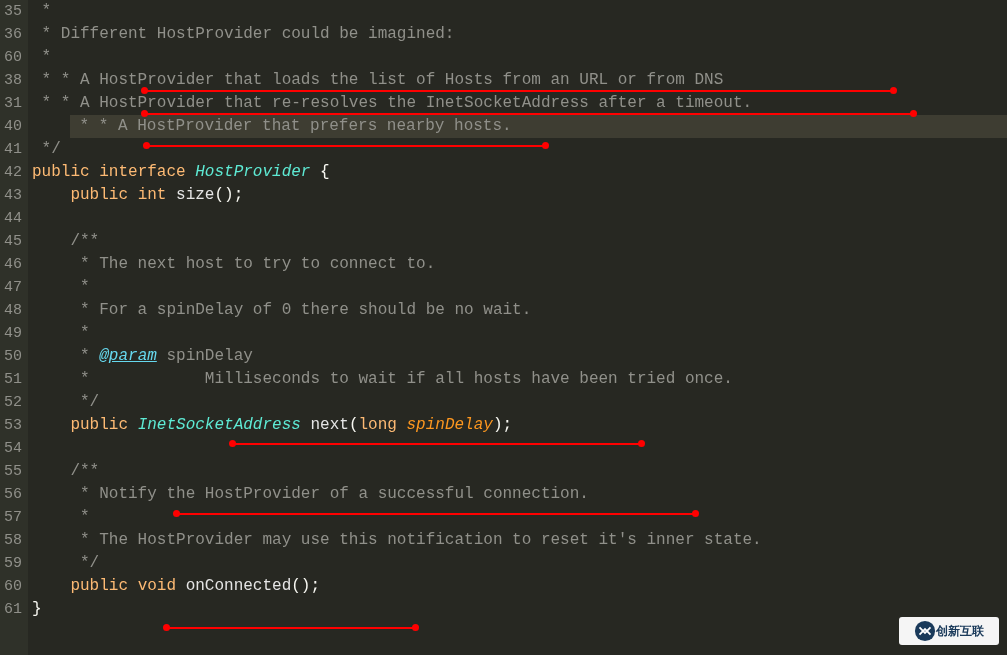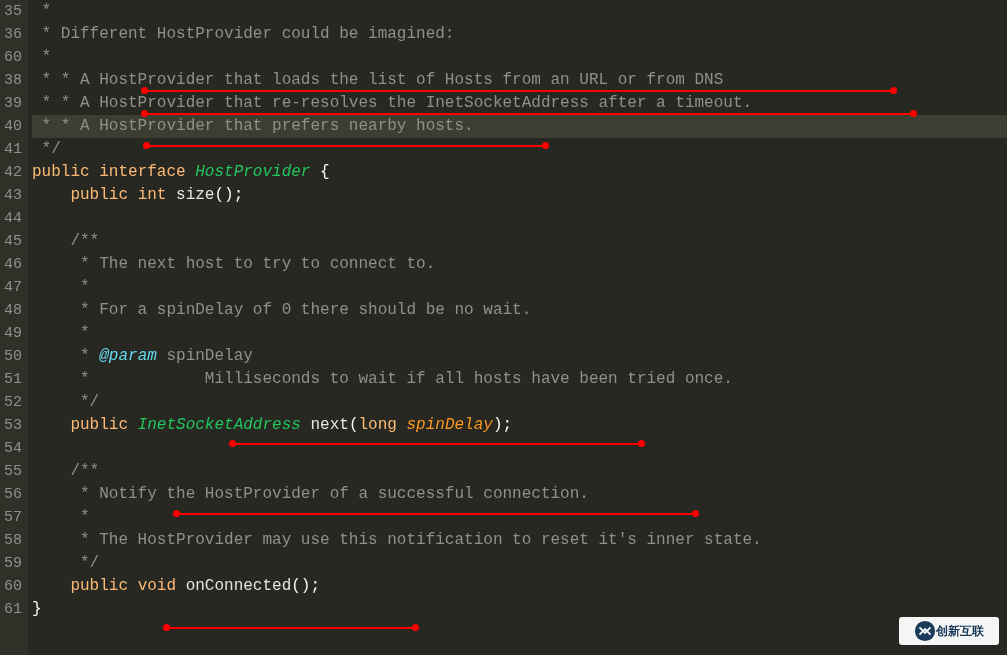--- a/index.html
+++ b/index.html
@@ -31,27 +31,28 @@
     .gutter-line { height: 23px; font-size:15px; }
     .code {
       flex: 1;
       padding-left: 4px;
       white-space: pre;
       position: relative;
     }
     .line { height: 23px; }
     .line.highlighted {
       background: #3e3d32;
+      margin-left: 38px;
     }
     .kw { color: #fdba74; }
-    .type { color: #22c55e; font-style: italic; }
+    .type { color: #5eead4; font-style: italic; }
     .fn { color: #e5e5e5; }
     .param { color: #fd971f; font-style: italic; }
     .comment { color: #90908a; }
-    .doc-tag { color: #66d9ef; font-style: italic;}
+    .doc-tag { color: #66d9ef; text-decoration: underline; font-style: italic;}
     .punct { color: #f8f8f2; }
 
     .underline-red {
       position: absolute;
       height: 2px;
       background: red;
     }
     .underline-red::before, .underline-red::after {
       content: '';
       position: absolute;
@@ -84,21 +85,21 @@
   </style>
 </head>
 <body>
 
 <div class="editor">
   <div class="gutter" id="gutter">
       <div class="gutter-line">35</div>
       <div class="gutter-line">36</div>
       <div class="gutter-line">60</div>
       <div class="gutter-line">38</div>
-      <div class="gutter-line">39</div>
+      <div class="gutter-line">31</div>
       <div class="gutter-line">40</div>
       <div class="gutter-line">41</div>
       <div class="gutter-line">42</div>
       <div class="gutter-line">43</div>
       <div class="gutter-line">44</div>
       <div class="gutter-line">45</div>
       <div class="gutter-line">46</div>
       <div class="gutter-line">47</div>
       <div class="gutter-line">48</div>
       <div class="gutter-line">49</div>

